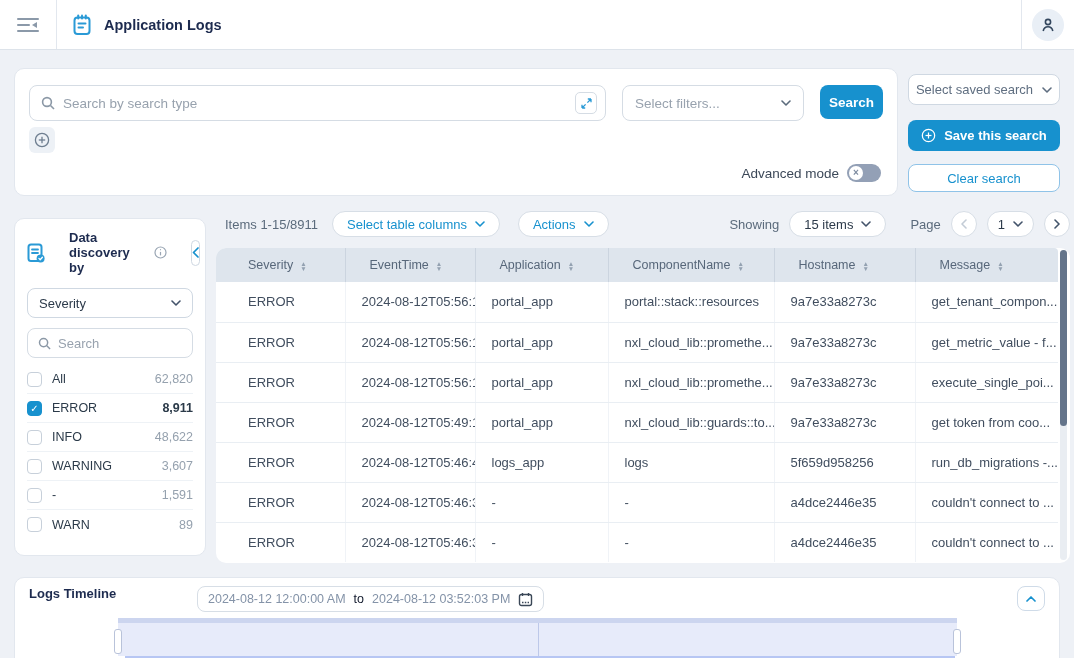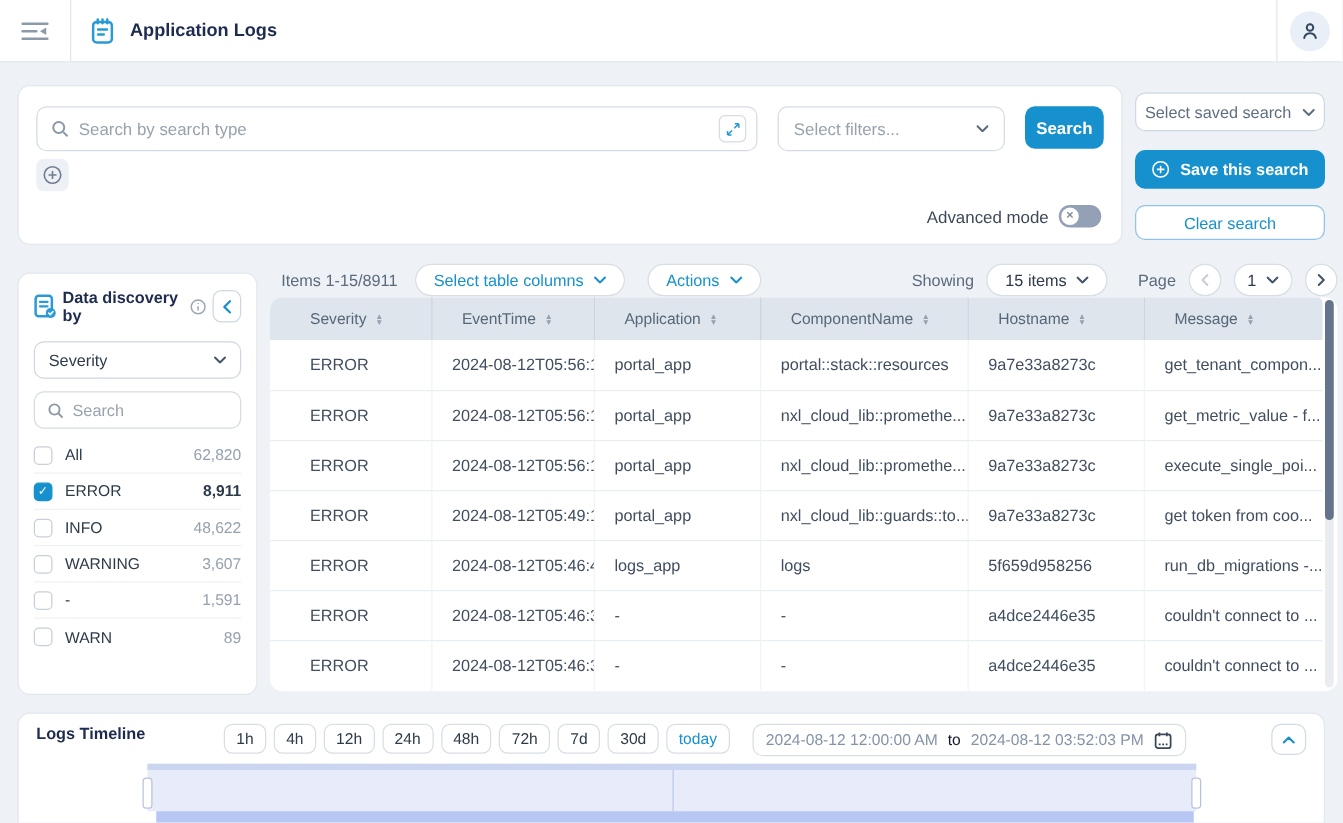--- a/index.html
+++ b/index.html
@@ -37,39 +37,39 @@
 
   .saved-col { width:152px; display:flex; flex-direction:column; }
   .saved-select { margin-top:6px; height:31px; background:#fff; border:1px solid #cfd8e2; border-radius:8px; display:flex; align-items:center; justify-content:center; gap:9px; color:#5f6e80; font-size:13px; cursor:pointer; }
   .btn-save { margin-top:15px; height:31px; background:var(--accent,#1791ce); border:none; border-radius:8px; color:#fff; font-family:inherit; font-size:13px; font-weight:600; display:flex; align-items:center; justify-content:center; gap:8px; cursor:pointer; }
   .btn-clear { margin-top:13px; height:28px; background:#fff; border:1px solid #8fc3e8; border-radius:8px; color:var(--accent,#1791ce); font-family:inherit; font-size:13px; cursor:pointer; }
 
   
   .content-row { margin-top:14px; margin-right:-10px; display:flex; gap:10px; }
 
   .facets-card { width:192px; margin-top:8px; height:338px; background:#fff; border:1px solid #e2e7ee; border-radius:10px; padding:11px 12px; flex:none; }
-  .fc-header { display:flex; align-items:center; gap:5px; }
+  .fc-header { display:flex; align-items:center; gap:24px; }
   .fc-title { font-size:13px; font-weight:700; color:var(--navy,#1d2b4f); }
   .fc-collapse { margin-left:auto; width:26px; height:26px; border:1px solid #cfd8e2; border-radius:7px; background:#fff; color:var(--accent,#1791ce); display:flex; align-items:center; justify-content:center; cursor:pointer; }
   .fc-select { margin-top:13px; height:30px; border:1px solid #cfd8e2; border-radius:8px; display:flex; align-items:center; justify-content:space-between; padding:0 11px; color:#2c3a4a; font-size:13px; cursor:pointer; }
   .fc-select .chev { color:#43536a; }
   .fc-search { margin-top:10px; height:30px; border:1px solid #d5dce4; border-radius:8px; display:flex; align-items:center; gap:7px; padding:0 10px; }
   .fc-search input { flex:1; min-width:0; border:none; outline:none; font-family:inherit; font-size:13px; color:#3c4858; }
   .fc-search input::placeholder { color:#98a2ae; }
   .facet-list { margin-top:7px; }
   .facet-row { height:29px; display:flex; align-items:center; border-bottom:1px solid #eef2f6; cursor:pointer; }
   .facet-row:last-child { border-bottom:none; }
   .cb { width:15px; height:15px; border:1px solid #c7d0da; border-radius:4px; background:#fff; flex:none; font-size:10px; line-height:14px; text-align:center; color:#fff; }
   .cb.checked { background:var(--accent,#1791ce); border-color:var(--accent,#1791ce); }
   .facet-label { margin-left:10px; font-size:12.5px; color:#2b3a49; }
   .facet-count { margin-left:auto; font-size:12.5px; color:#95a1ae; }
   .facet-count.strong { color:#2b3a49; font-weight:700; }
 
   .table-area { flex:1; display:flex; flex-direction:column; min-width:0; }
-  .table-toolbar { height:28px; display:flex; align-items:center; padding-left:9px; margin-bottom:0; }
+  .table-toolbar { height:28px; display:flex; align-items:center; padding-left:9px; margin-bottom:10px; }
   .items-label { font-size:13px; color:#5b6b7c; }
   .pill { height:26px; border:1px solid #d7dee6; border-radius:14px; background:#fff; display:inline-flex; align-items:center; justify-content:center; gap:8px; padding:0 14px; font-family:inherit; font-size:13px; cursor:pointer; }
   .pill.blue { color:var(--accent,#1791ce); }
   .pill.dark { color:#2c3a4a; }
   .tt-right { margin-left:auto; display:flex; align-items:center; gap:10px; }
   .tt-text { font-size:13px; color:#5b6b7c; }
   .tt-text.page { margin-left:14px; }
   .pill.nav { width:26px; padding:0; border-radius:13px; }
   .pill.nav.disabled { color:#c3ccd6; cursor:default; }
   .pill.nav.next { color:#42546a; }
@@ -453,31 +453,20 @@
         <div class="vscroll">
             <div class="vthumb"></div>
           </div>
       </div>
     </div>
   </section>
 
   <section class="timeline-card">
     <div class="tl-top">
       <span class="tl-title">Logs Timeline</span>
-      <div class="tl-btns">
-        <button class="tbtn">1h</button>
-        <button class="tbtn">4h</button>
-        <button class="tbtn">12h</button>
-        <button class="tbtn">24h</button>
-        <button class="tbtn">48h</button>
-        <button class="tbtn">72h</button>
-        <button class="tbtn">7d</button>
-        <button class="tbtn">30d</button>
-        <button class="tbtn today">today</button>
-      </div>
       <div class="date-box">
         <span class="date-dim">2024-08-12 12:00:00 AM</span>
         <span class="date-to">to</span>
         <span class="date-dim">2024-08-12 03:52:03 PM</span>
         <span>
           <svg width="15" height="15" viewBox="0 0 15 15" fill="none" stroke="#3a4757" stroke-width="1.4">
             <rect x="1.5" y="2.5" width="12" height="11" rx="2"></rect>
             <line x1="4.5" y1="1" x2="4.5" y2="4"></line>
               <line x1="10.5" y1="1" x2="10.5" y2="4"></line>
             <line x1="4" y1="10.5" x2="11" y2="10.5" stroke-dasharray="1.5 1.3"></line>

